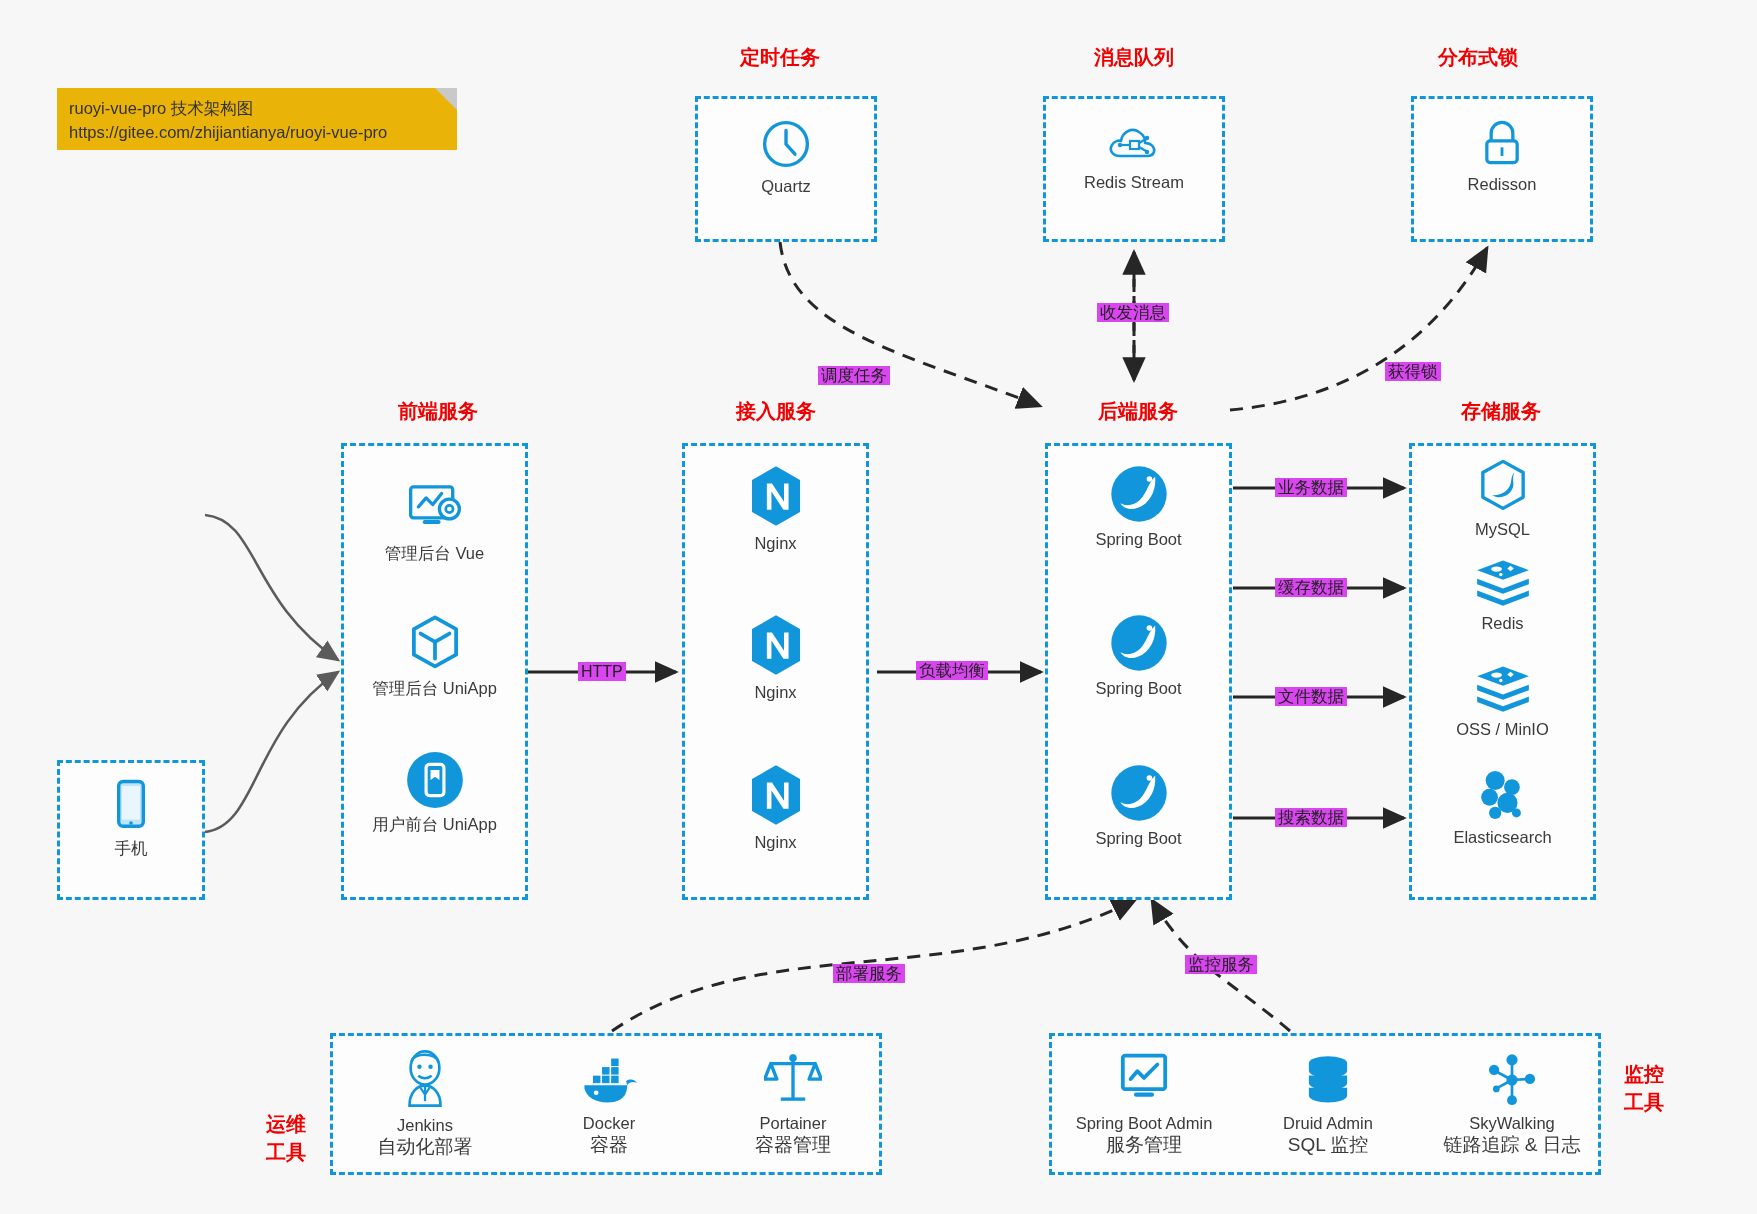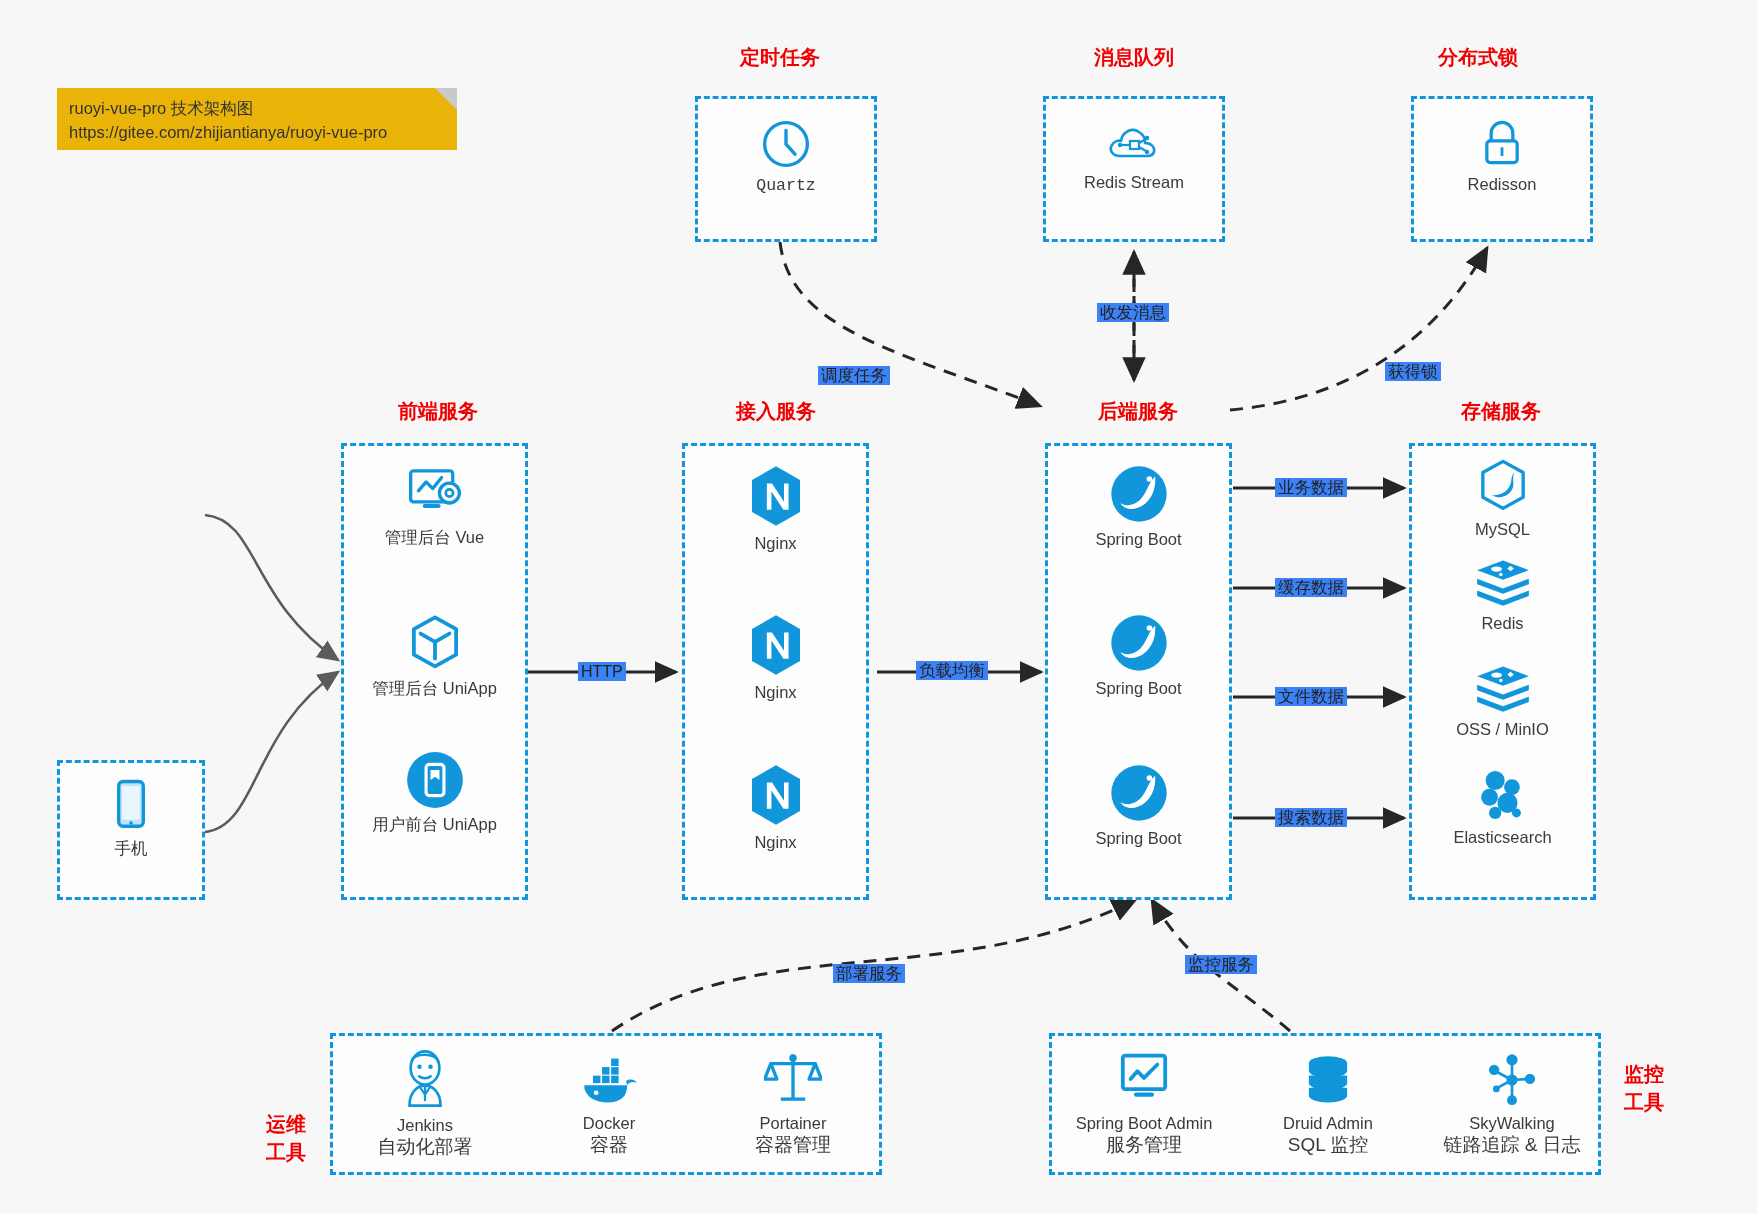--- a/index.html
+++ b/index.html
@@ -48,21 +48,21 @@
   .node .cap{
     font-size:16.5px;color:#3b3b3b;line-height:22px;margin-top:4px;white-space:nowrap;
   }
   .node .cap2{
     font-size:19px;color:#3b3b3b;line-height:22px;white-space:nowrap;text-align:center;
   }
   .icon{display:block;margin:0 auto;}
 
   
   .elabel{
-    position:absolute;font-size:16px;color:#222;background:#3b82f6;
+    position:absolute;font-size:16px;color:#222;background:#d946ef;
     padding:0 3px;white-space:nowrap;line-height:19px;
   }
   .elabel.cn{font-size:16.5px;}
 </style>
 </head>
 <body>
 
 <div class="canvas">
 
   <svg class="wires" viewBox="0 0 1757 1214">
@@ -99,21 +99,21 @@
     <path d="M1290,1031 C1230,980 1190,965 1152,900" fill="none" stroke="#262626" stroke-width="3" stroke-dasharray="13 9" marker-end="url(#arrHead)"></path>
   </svg>
 
   <div class="note">
     <div class="fold"></div>
     <div class="txt">ruoyi-vue-pro 技术架构图</div>
     <div class="txt" style="top:32px;">https://gitee.com/zhijiantianya/ruoyi-vue-pro</div>
   </div>
 
   <div class="gtitle" style="left:700px;top:44px;width:160px;">定时任务</div>
-  <div class="group" style="left:695px;top:96px;width:182px;height:146px;font-family:Liberation Mono, monospace;">
+  <div class="group" style="left:695px;top:96px;width:182px;height:146px;">
     <div class="node" style="top:18px;">
       <svg class="icon" width="54" height="54" viewBox="0 0 48 48">
         <circle cx="24" cy="24" r="19" fill="none" stroke="#1296db" stroke-width="3"></circle>
         <path d="M24 12 L24 24 L32 33" fill="none" stroke="#1296db" stroke-width="3" stroke-linecap="round"></path>
       </svg>
       <div class="cap">Quartz</div>
     </div>
   </div>
 
   <div class="gtitle" style="left:1054px;top:44px;width:160px;">消息队列</div>
@@ -152,21 +152,21 @@
         <rect x="9" y="4" width="22" height="40" rx="4" fill="#bfe3f7" stroke="#1296db" stroke-width="3"></rect>
         <rect x="12" y="8" width="16" height="30" fill="#eaf6fd"></rect>
         <circle cx="20" cy="41" r="1.6" fill="#1296db"></circle>
       </svg>
       <div class="cap">手机</div>
     </div>
   </div>
 
   <div class="gtitle" style="left:358px;top:398px;width:160px;">前端服务</div>
   <div class="group" style="left:341px;top:443px;width:187px;height:457px;">
-    <div class="node" style="top:18px;">
+    <div class="node" style="top:34px;">
       <svg class="icon" width="62" height="58" viewBox="0 0 56 52">
         <rect x="6" y="6" width="38" height="28" rx="2.5" fill="none" stroke="#1296db" stroke-width="3"></rect>
         <path d="M13 24 L20 16 L26 22 L34 12" fill="none" stroke="#1296db" stroke-width="3" stroke-linecap="round" stroke-linejoin="round"></path>
         <rect x="17" y="36" width="16" height="3.6" rx="1.6" fill="#1296db"></rect>
         <circle cx="41" cy="26" r="10" fill="#fdfdfd"></circle>
         <circle cx="41" cy="26" r="9" fill="none" stroke="#1296db" stroke-width="3"></circle>
         <circle cx="41" cy="26" r="3.3" fill="none" stroke="#1296db" stroke-width="2.4"></circle>
       </svg>
       <div class="cap">管理后台 Vue</div>
     </div>

